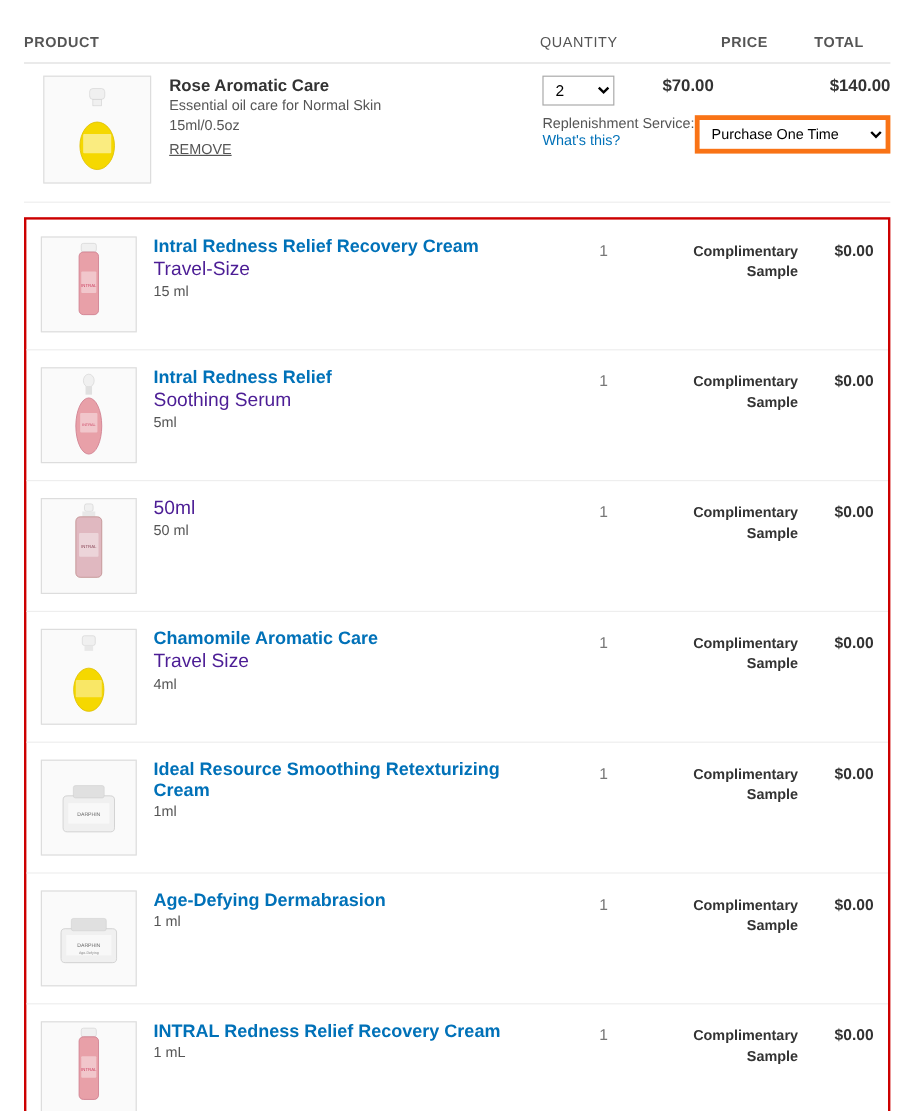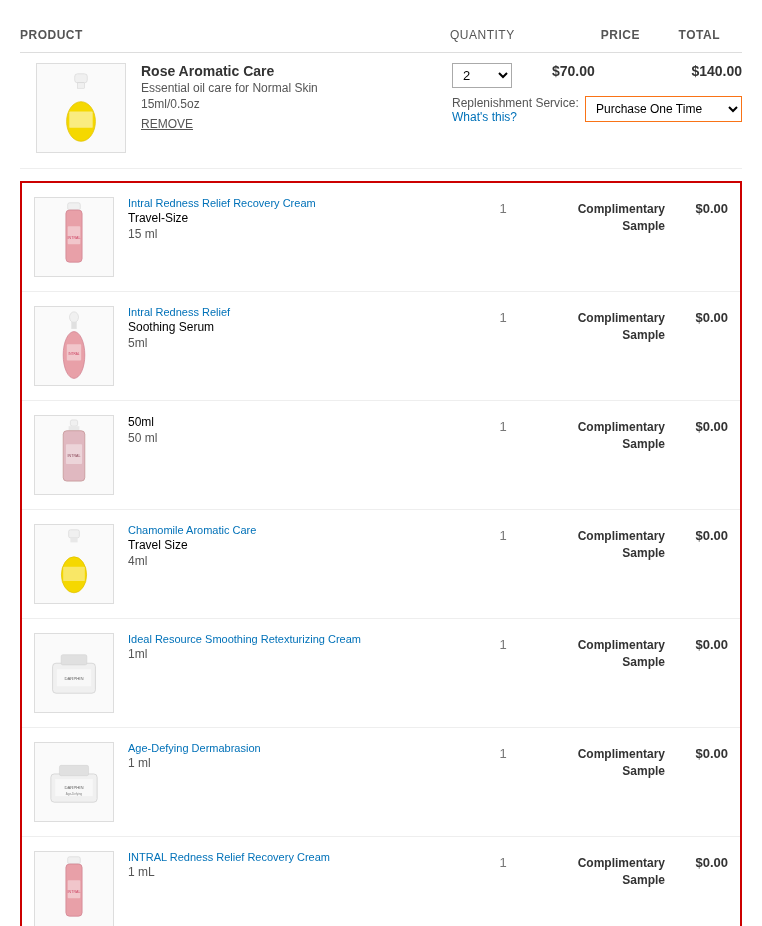--- a/index.html
+++ b/index.html
@@ -81,21 +81,21 @@
       font-size: 12px;
       color: #555;
       width: 100%;
       display: flex;
       flex-direction: row;
       align-items: flex-start;
     }
     .replenishment-label { margin-bottom: 4px; }
     .replenishment-label a { color: #0071b8; text-decoration: none; }
     .replenishment-select {
-      border: 1px solid #f97316;
+      border: 4px solid #f97316;
       padding: 4px 22px 4px 6px;
       font-size: 12px;
       appearance: auto;
       background: #fff;
       cursor: pointer;
       width: 180px;
     }
 
     
     .complimentary-section {
@@ -117,22 +117,22 @@
       height: 80px;
       border: 1px solid #ddd;
       display: flex;
       align-items: center;
       justify-content: center;
       background: #fafafa;
       margin-right: 14px;
     }
 
     .comp-info { flex: 1; }
-    .comp-product-name { font-size: 11px; font-weight: 400; color: #0071b8; margin-bottom: 2px; }
-    .comp-product-sub { font-size: 12px; color: #000000; margin-bottom: 2px; }
+    .comp-product-name { font-size: 15px; font-weight: 700; color: #0071b8; margin-bottom: 2px; }
+    .comp-product-sub { font-size: 16px; color: #4c1d95; margin-bottom: 2px; }
     .comp-product-size { font-size: 12px; color: #555; }
 
     .comp-qty {
       flex: 0 0 80px;
       text-align: center;
       font-size: 13px;
       color: #777;
       padding-top: 4px;
     }
     .comp-price {

